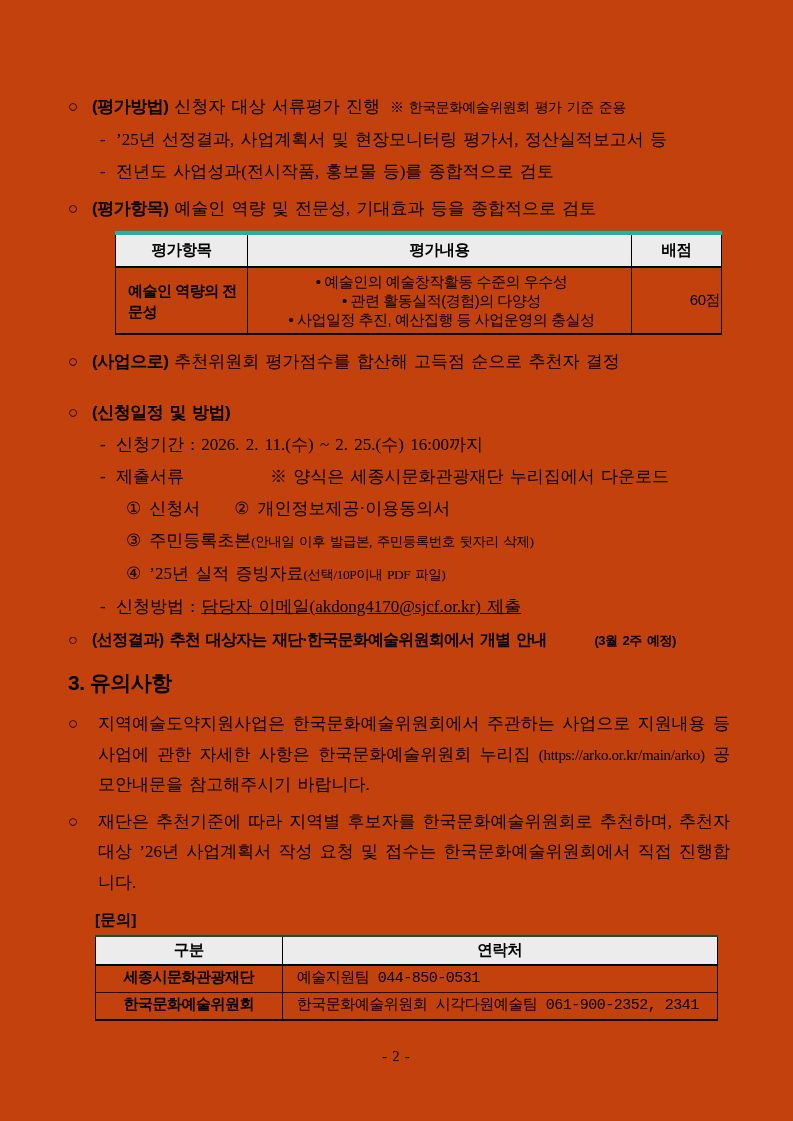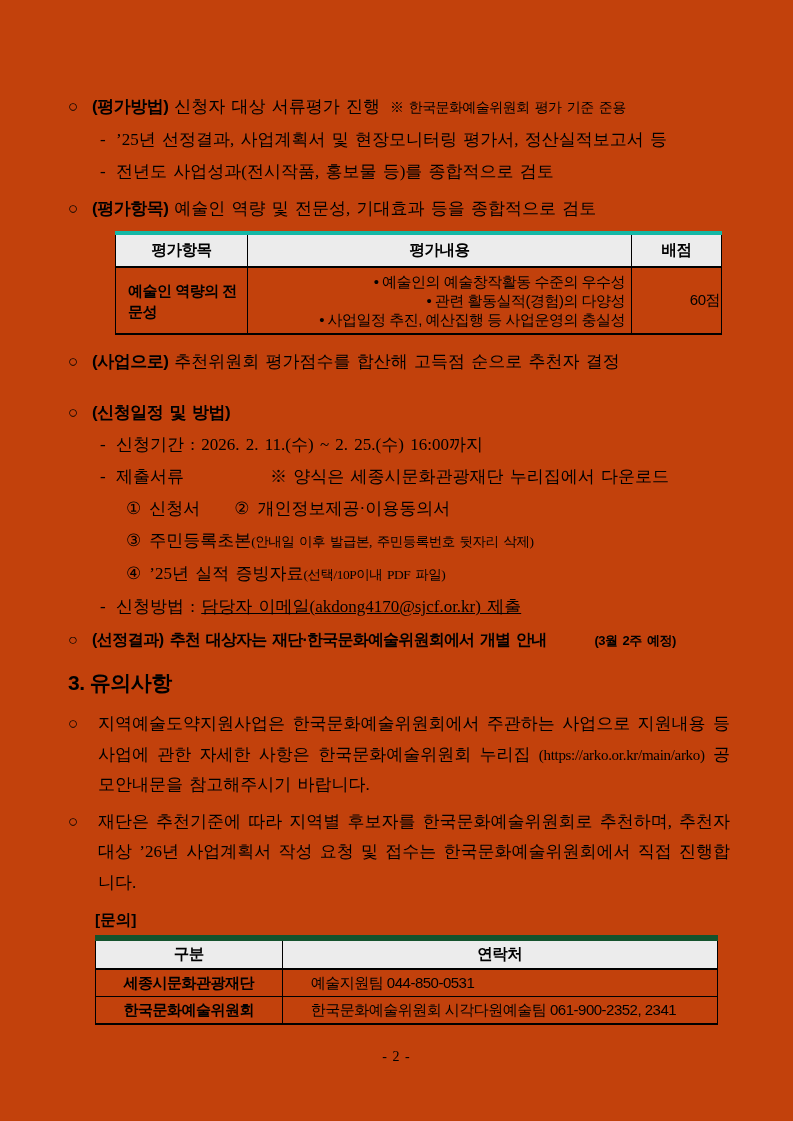--- a/index.html
+++ b/index.html
@@ -42,21 +42,21 @@
     border:1px solid #000;
     border-bottom:2px solid #000;
     font-weight:bold;
     font-size:15.5px;
     padding:5px 2px;
     text-align:center;
   }
   .eval-table td { border:1px solid #000; vertical-align:middle; }
   .eval-table td.cat { font-weight:bold; padding:4px 4px 4px 12px; line-height:21px; }
   .eval-table td.items { padding:4px 6px 4px 10px; }
-  .eval-table .li { line-height:19px; text-align:right; }
+  .eval-table .li { line-height:19px; text-align:center; }
   .eval-table .li::before { content:"• "; }
   .eval-table td.score { text-align:right; }
 
   .bold-line { font-family:"Liberation Sans", sans-serif; font-weight:bold; font-size:16px; letter-spacing:-0.8px; }
   .bold-line .small-paren { font-size:13px; font-weight:bold;padding-left:48px; }
 
   .section-title {
     font-family:"Liberation Sans", sans-serif;
     font-weight:bold; font-size:21px; letter-spacing:-0.5px;
     margin:16px 0 12px 0; line-height:28px;
@@ -67,35 +67,35 @@
   .para .ptext .url-small { font-size:15px; letter-spacing:-0.3px; }
 
   .contact-label {
     font-family:"Liberation Sans", sans-serif; font-weight:bold; font-size:15.5px;
     margin:12px 0 4px 27px;
   }
   .contact-table {
     border-collapse:collapse;
     margin-left:27px;
     width:623px;
-    font-family:Liberation Sans, sans-serif;
+    font-family:Liberation Mono, monospace;
     font-size:15px;
     letter-spacing:-0.5px;
-    border-top:6px solid #14532d;
+    border-top:2px solid #14532d;
     border-bottom:2px solid #000;
   }
   .contact-table th {
     background:#ececec;
     border:1px solid #000;
     border-bottom:2px solid #000;
     font-weight:bold; padding:3px 2px; text-align:center; font-size:15.5px;
   }
   .contact-table td { border:1px solid #000; padding:3px 4px; line-height:20px; }
   .contact-table td.org { font-weight:bold; text-align:center; }
-  .contact-table td.contact { padding-left:28px;margin-top:24px; }
+  .contact-table td.contact { padding-left:14px;margin-top:24px; }
 
   .page-number {
     position:absolute; bottom:56px; left:0; width:100%;
     text-align:center; font-size:14px; letter-spacing:1px;
   }
 </style>
 </head>
 <body>
 
 <div class="page">

